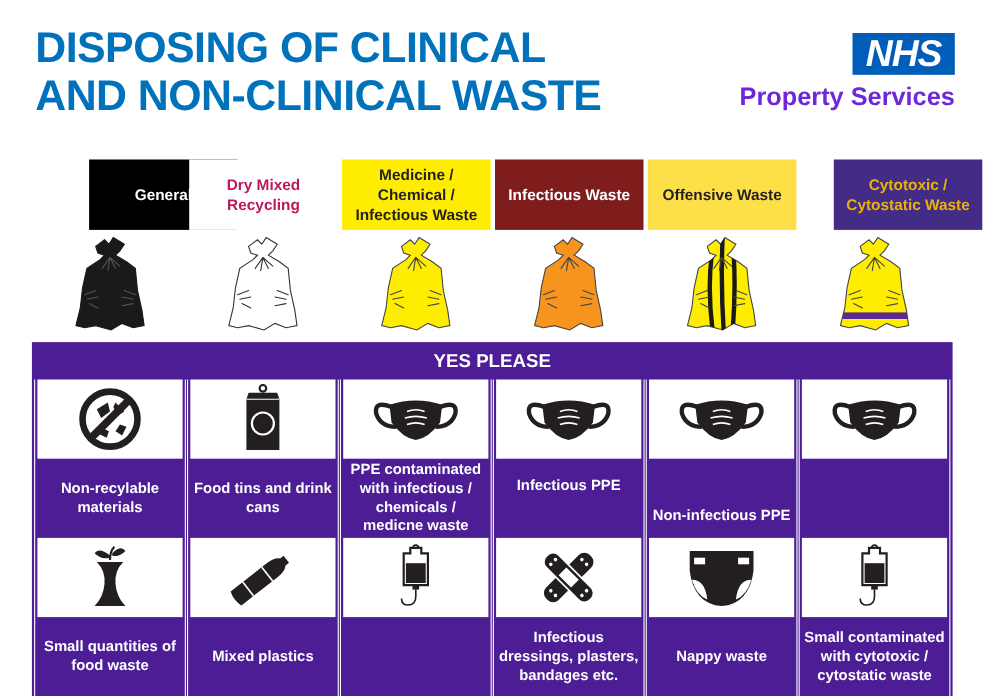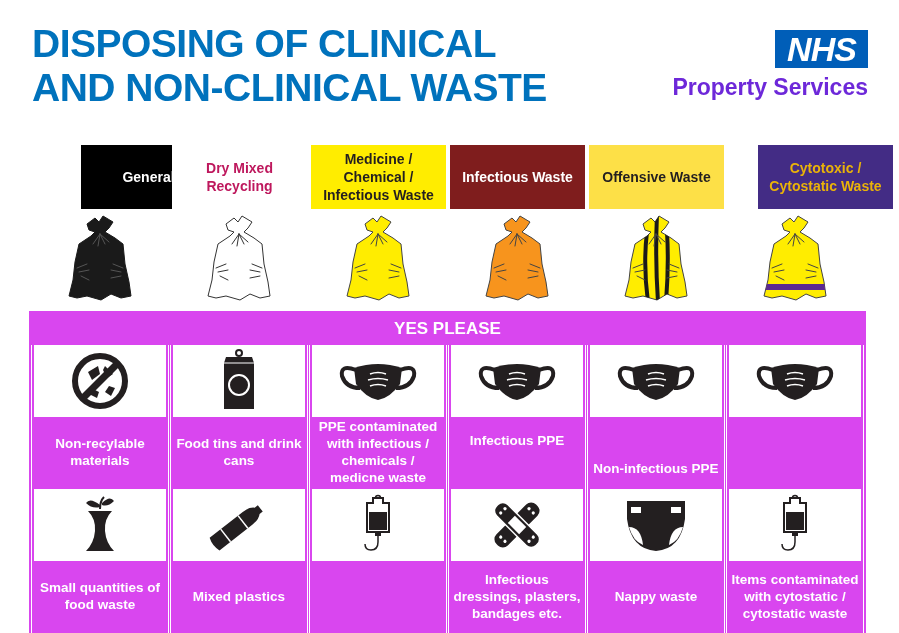--- a/index.html
+++ b/index.html
@@ -27,21 +27,21 @@
   .cat {
     position: absolute; top: 0; width: 135px; height: 64px;
     display: flex; align-items: center; justify-content: center; text-align: center;
     font-weight: bold; font-size: 14px; line-height: 18px; padding: 0 4px;
   }
 
   .bag { position: absolute; top: 214px; width: 70px; height: 90px; }
 
   .panel {
     position: absolute; left: 29px; top: 311px; width: 837px; height: 322px;
-    background: #d946ef;
+    background: #4c1d95;
   }
   .panel-title {
     position: absolute; left: 0; top: 0; width: 100%; height: 34px;
     color: #fff; font-weight: bold; font-size: 17px; line-height: 36px; text-align: center;
   }
   .col {
     position: absolute; top: 34px; width: 138px; height: 290px;
     border-left: 1px solid #fff; border-right: 1px solid #fff;
   }
   .cell-icon {
@@ -265,15 +265,15 @@
     </div>
     <div class="cell-icon" style="top:144px;">
       <svg width="34" height="62" viewBox="0 0 34 62">
         <circle cx="17" cy="4" r="2.5" fill="none" stroke="#231f20" stroke-width="1.5"></circle>
         <path d="M12,4 L22,4 L22,9 L28,9 L28,38 L6,38 L6,9 L12,9 Z" fill="#fff" stroke="#231f20" stroke-width="2"></path>
         <rect x="8" y="18" width="18" height="18" fill="#231f20"></rect>
         <rect x="14" y="38" width="6" height="4" fill="#231f20"></rect>
         <path d="M17,42 L17,48 Q17,56 10,56 Q4,56 4,50" fill="none" stroke="#231f20" stroke-width="1.5"></path>
       </svg>
     </div>
-    <div class="cell-label" style="top:216px;">Items contaminated with cytostatic / cytostatic waste</div>
+    <div class="cell-label" style="top:216px;">Small contaminated with cytotoxic / cytostatic waste</div>
   </div>
 </div>
 
 </body></html>

